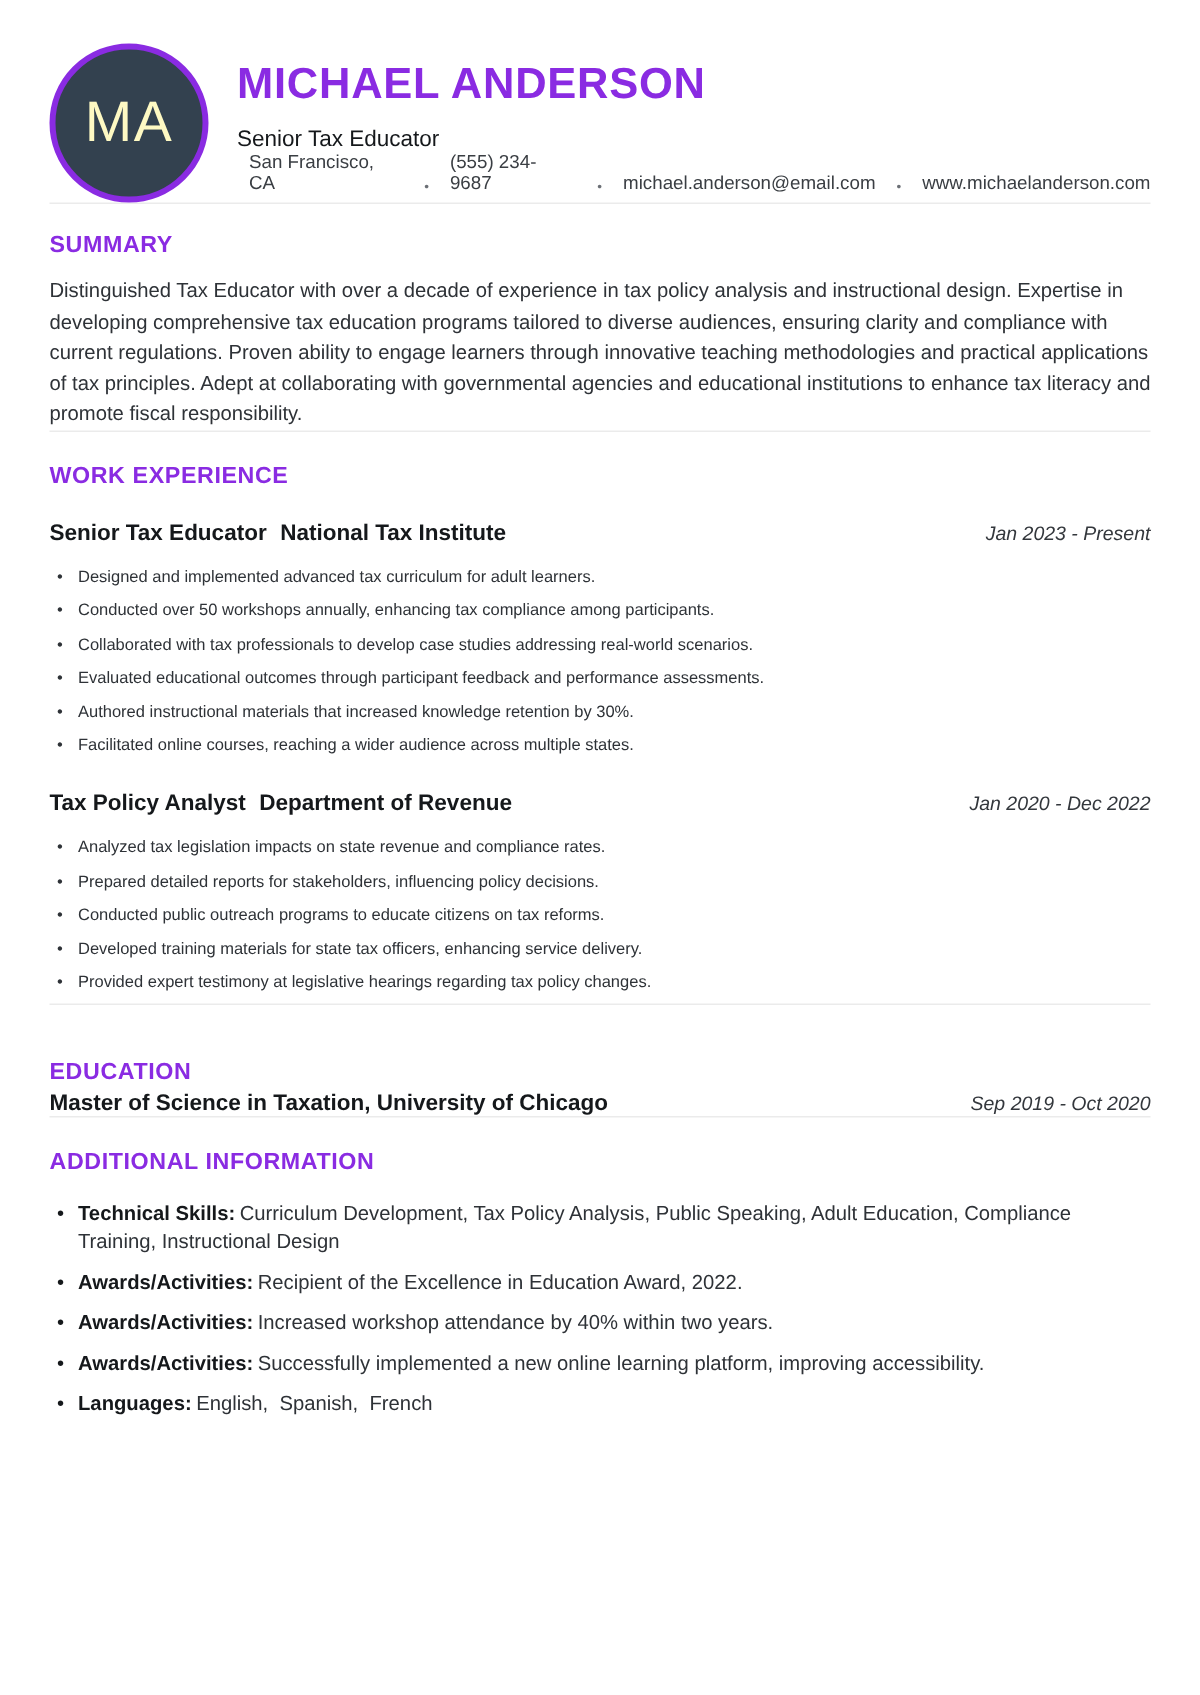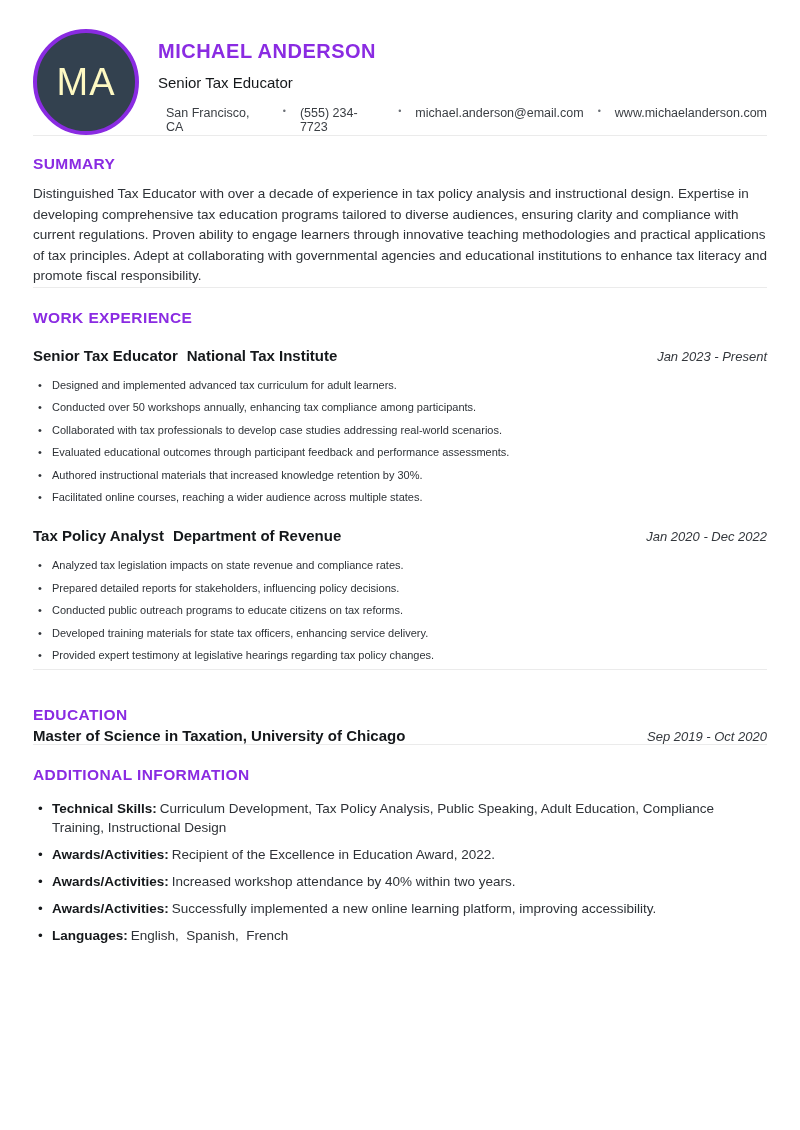--- a/index.html
+++ b/index.html
@@ -25,36 +25,35 @@
   }
   .avatar span {
     color: #fef9c3;
     font-size: 38px;
     font-weight: 500;
     letter-spacing: 1px;
   }
   .header-text { margin-left: 19px; padding-top: 11px; }
   .name {
     color: #8a2be2;
-    font-size: 20px;
+    font-size: 29px;
     font-weight: 800;
     letter-spacing: 0.5px;
   }
   .job-title {
     margin-top: 11px;
     font-size: 15px;
     color: #15181b;
   }
   .contact {
-    margin-top: 15px;
     margin-left: 8px;
     font-size: 12.5px;
     color: #3a3e43;
     display: flex;
-    align-items: flex-start;
+    align-items: flex-end;
   }
   .contact .sep {
     font-size: 9px;
     color: #6b6f75;
     margin: 0 14px;
   }
 
   hr.divider {
     border: none;
     border-top: 1px solid #ebebeb;
@@ -146,21 +145,21 @@
   <div class="header">
     <div class="avatar">
       <span>MA</span>
     </div>
     <div class="header-text">
       <div class="name">MICHAEL ANDERSON</div>
       <div class="job-title">Senior Tax Educator</div>
       <div class="contact">
         <span>San Francisco, CA</span>
         <span class="sep">•</span>
-        <span>(555) 234-7723</span>
+        <span>(555) 234-9687</span>
         <span class="sep">•</span>
         <span>michael.anderson@email.com</span>
         <span class="sep">•</span>
         <span>www.michaelanderson.com</span>
       </div>
     </div>
   </div>
 
   <hr class="divider hr1">
 

